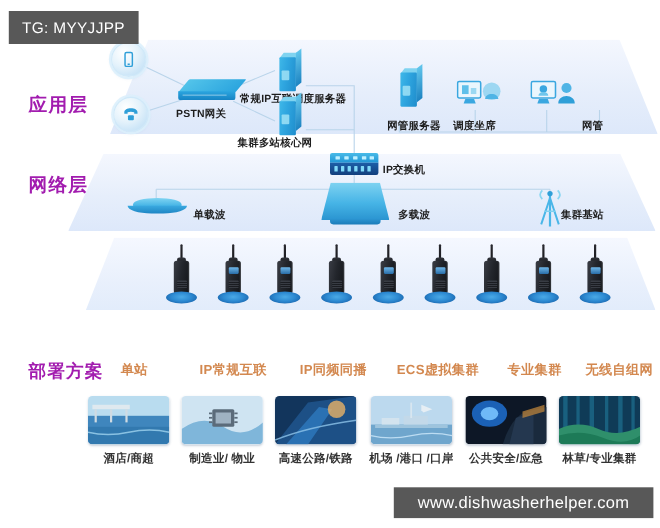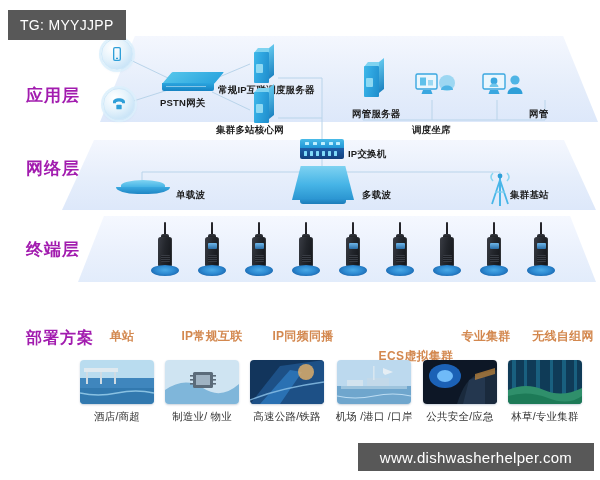--- a/index.html
+++ b/index.html
@@ -183,21 +183,21 @@
     position:absolute;top:328px;color:#d3884f;font-size:12px;font-weight:700;
     white-space:nowrap;letter-spacing:.3px;text-align:center;
   }
 
   
   .thumb{
     position:absolute;top:360px;height:44px;border-radius:4px;overflow:hidden;
     box-shadow:0 1px 2px rgba(40,70,110,.25);
   }
   .ind-label{
-    position:absolute;top:410px;color:#333;font-size:10.5px;font-weight:400;
+    position:absolute;top:410px;color:#333;font-size:10.5px;font-weight:700;
     white-space:nowrap;text-align:left;letter-spacing:.2px;
   }
 </style>
 </head>
 <body>
 
 <div id="stage">
 
   <div class="platform" id="plat-app"></div>
   <div class="platform" id="plat-net"></div>
@@ -222,21 +222,20 @@
       <path d="M322,158 L322,172"></path>
       <path d="M142,172 L142,186"></path>
       <path d="M142,172 L500,172"></path>
       <path d="M500,172 L500,182"></path>
       <path d="M322,172 L322,182"></path>
     </g>
   </svg>
 
   <div class="row-label" id="lbl-app">应用层</div>
   <div class="row-label" id="lbl-net">网络层</div>
-  <div class="row-label" id="lbl-term">终端层</div>
   <div class="row-label" id="lbl-deploy">部署方案</div>
 
   <div class="glass-ico" style="left:101px;top:38px;">
     <svg width="16" height="16" viewBox="0 0 24 24" fill="none" stroke="#2f9fd8" stroke-width="2">
       <rect x="7" y="2.5" width="10" height="19" rx="2"></rect>
         <line x1="10.5" y1="18.5" x2="13.5" y2="18.5"></line>
     </svg>
   </div>
   <div class="glass-ico" style="left:103px;top:88px;">
     <svg width="16" height="16" viewBox="0 0 24 24" fill="#2f9fd8">
@@ -279,21 +278,21 @@
   <div style="position:absolute;left:415px;top:72px;width:44px;height:26px;">
     <svg width="44" height="26" viewBox="0 0 44 26">
       <rect x="1" y="2" width="21" height="15" rx="1.5" fill="#eaf6fd" stroke="#3aa7e0" stroke-width="1.4"></rect>
       <rect x="5" y="5.5" width="6" height="8" fill="#5fc0ea"></rect>
       <rect x="13" y="8" width="5" height="5.5" fill="#9bd8f2"></rect>
       <path d="M8 18h8l1.5 4h-11z" fill="#3aa7e0"></path>
       <circle cx="32" cy="11" r="8" fill="#8fd2f0" opacity=".85"></circle>
       <path d="M26 18c0-2.8 2.7-4.6 6-4.6s6 1.8 6 4.6" fill="#4fb4e5"></path>
     </svg>
   </div>
-  <div class="node-label" style="left:412px;top:124px;">调度坐席</div>
+  <div class="node-label" style="left:412px;top:108px;">调度坐席</div>
 
   <div style="position:absolute;left:482px;top:72px;width:44px;height:26px;">
     <svg width="44" height="26" viewBox="0 0 44 26">
       <rect x="1" y="2" width="22" height="15" rx="1.5" fill="#eaf6fd" stroke="#3aa7e0" stroke-width="1.4"></rect>
       <circle cx="12" cy="9" r="3.4" fill="#3aa7e0"></circle>
       <path d="M7.5 15c0-2.2 2-3.4 4.5-3.4s4.5 1.2 4.5 3.4z" fill="#6fc6ec"></path>
       <path d="M8 18h8l1.5 4h-11z" fill="#3aa7e0"></path>
       <circle cx="33" cy="8" r="4.6" fill="#4fb4e5"></circle>
       <path d="M25.5 22c0-4.2 3.4-6.8 7.5-6.8s7.5 2.6 7.5 6.8z" fill="#2f9fd8"></path>
     </svg>
@@ -410,21 +409,21 @@
         <div class="screen"></div>
         <div class="grille"></div>
         <div class="disc"></div>
       </div>
     </div>
 
   <div id="deploy-row">
       <div class="deploy-item" style="left: 122px; transform: translateX(-50%);">单站</div>
       <div class="deploy-item" style="left: 212px; transform: translateX(-50%);">IP常规互联</div>
       <div class="deploy-item" style="left: 303px; transform: translateX(-50%);">IP同频同播</div>
-      <div class="deploy-item" style="left: 416px; transform: translateX(-50%); margin-top: 20px;">ECS虚拟集群</div>
+      <div class="deploy-item" style="left: 398px; transform: translateX(-50%);">ECS虚拟集群</div>
       <div class="deploy-item" style="left: 486px; transform: translateX(-50%);">专业集群</div>
       <div class="deploy-item" style="left: 563px; transform: translateX(-50%);">无线自组网</div>
     </div>
 
   <div id="industry-row">
       <div class="thumb" style="left: 80px; width: 74px;"><svg width="74" height="44" viewBox="0 0 74 44" preserveAspectRatio="none">
           <rect width="74" height="44" fill="#b9dcef"></rect>
           <rect y="18" width="74" height="26" fill="#3f86bd"></rect>
           <rect x="4" y="8" width="34" height="4" fill="#dfe9ef"></rect>
           <rect x="6" y="12" width="2" height="12" fill="#cfdbe3"></rect>

